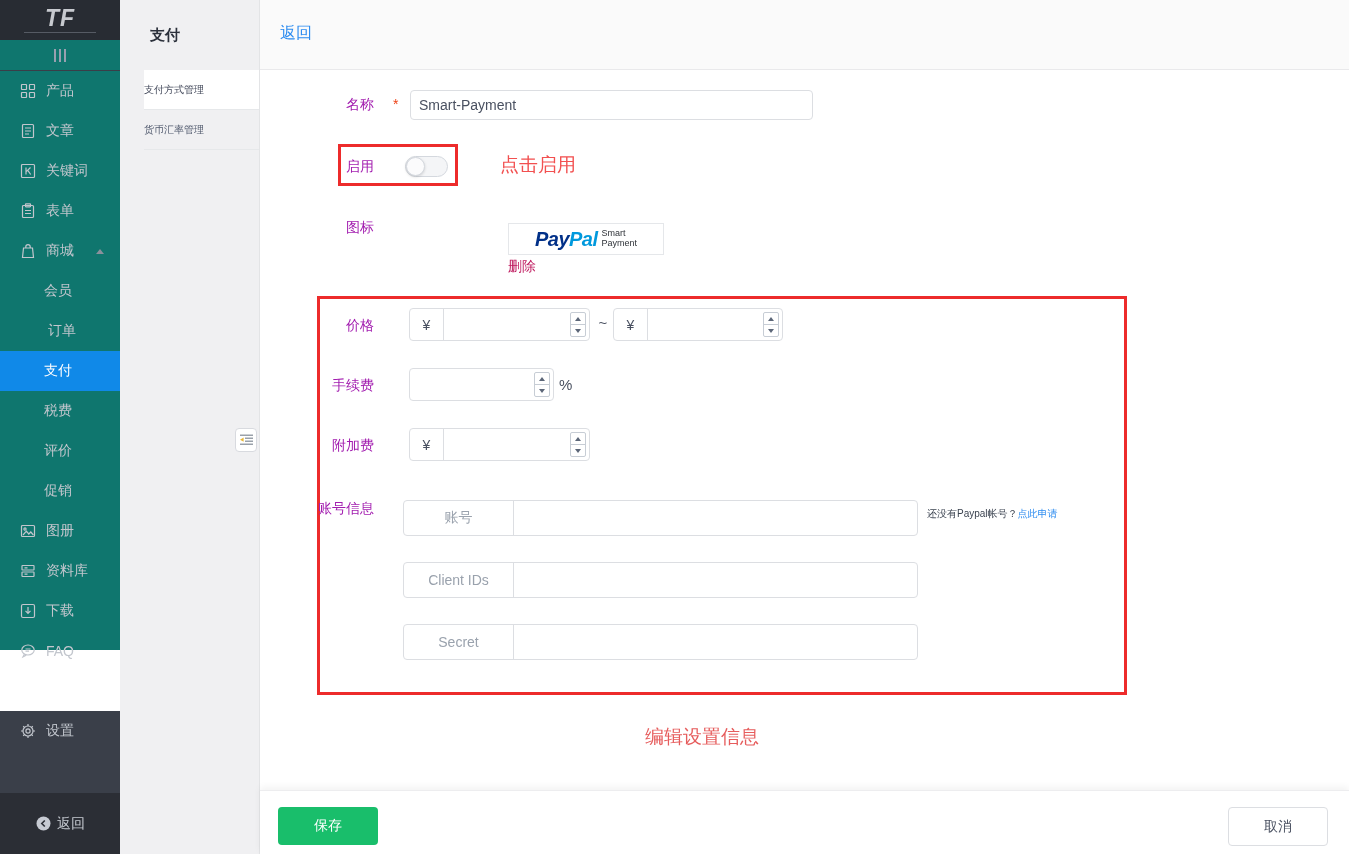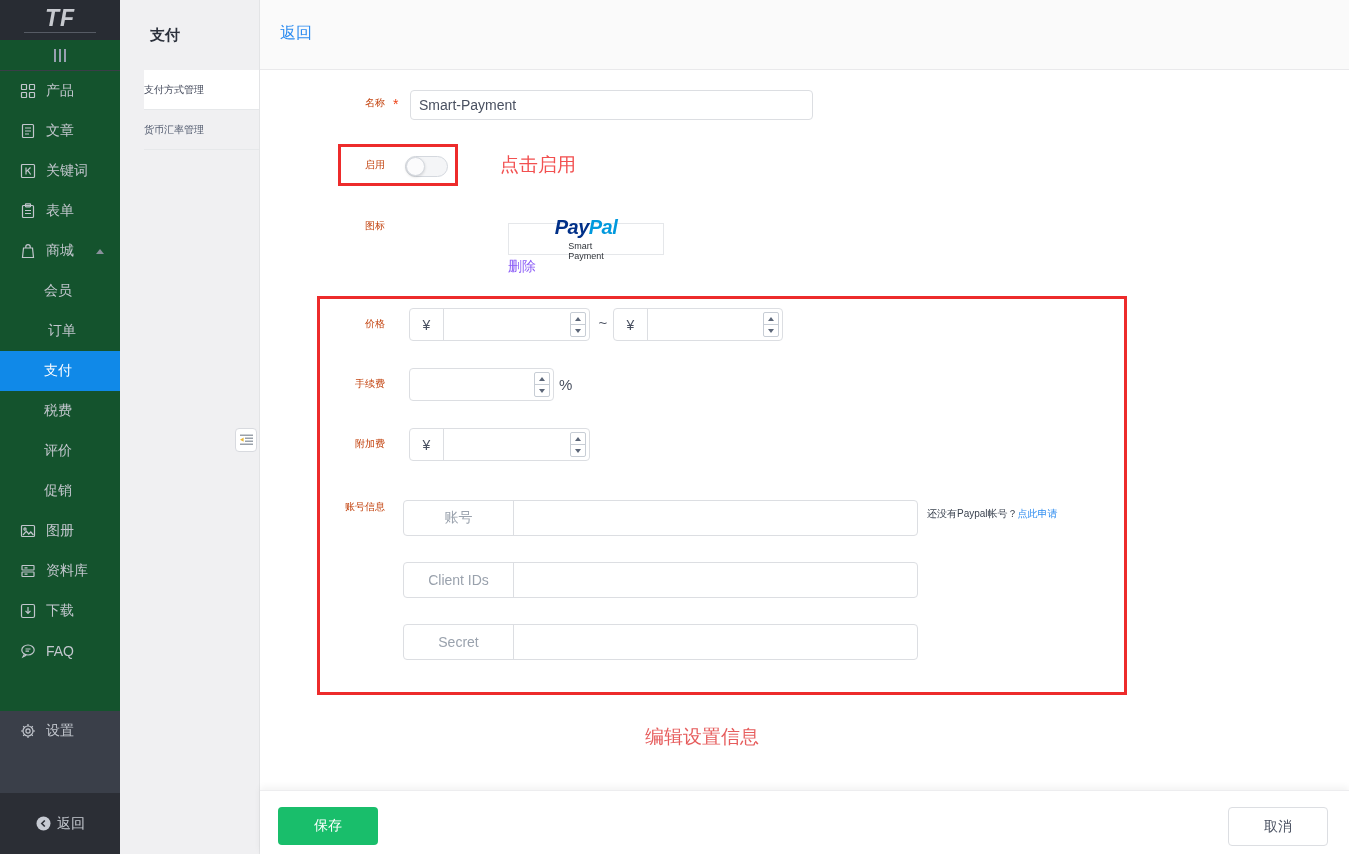--- a/index.html
+++ b/index.html
@@ -1,20 +1,20 @@
 <!DOCTYPE html>
 <html><head>
 <meta charset="utf-8">
 <style>
   * { margin:0; padding:0; box-sizing:border-box; }
   html,body { width:1349px; height:854px; overflow:hidden; background:#fff;
     font-family:"Liberation Sans","DejaVu Sans",sans-serif; }
 
   
-  .sidebar { position:absolute; left:0; top:0; width:120px; height:854px; background:#14532d; }
+  .sidebar { position:absolute; left:0; top:0; width:120px; height:650px; background:#0f766e; }
   .side-logo { height:40px; background:#282c33; display:flex; flex-direction:column; align-items:center; justify-content:center; }
   .logo-text { font-style:italic; font-weight:bold; font-size:23px; color:#c7cacf; letter-spacing:1px; line-height:1; }
   .logo-line { width:72px; height:1px; background:#565b64; margin-top:2px; }
   .side-bars { height:31px; display:flex; align-items:center; justify-content:center; gap:3px; border-bottom:1px solid #3a3e48; }
   .side-bars span { width:2px; height:13px; background:#97a0b0; display:block; }
   .menu { position:absolute; top:71px; left:0; width:120px; }
   .m-item { height:40px; display:flex; align-items:center; padding-left:20px; color:#c2c6cd; font-size:14px; cursor:pointer; position:relative; }
   .m-item .lbl { margin-left:10px; white-space:nowrap; }
   .m-sub { padding-left:44px; }
   .m-active { background:#1089e8; color:#fff; }
@@ -28,34 +28,34 @@
   .subbar-header { height:70px; line-height:70px; padding-left:30px; font-weight:bold; font-size:15px; color:#2b303b; }
   .sub-item { height:40px; line-height:40px; font-size:10px; color:#515a6e; cursor:pointer; border-bottom:1px solid #e6e8ea;margin-left:24px; }
   .sub-item.active { background:#fff; color:#42485a; }
   .collapse-btn { position:absolute; left:235px; top:428px; width:22px; height:24px; background:#fff; border:1px solid #d8dadf; border-radius:4px; z-index:6; display:flex; align-items:center; justify-content:center; cursor:pointer; }
 
   
   .main { position:absolute; left:260px; top:0; width:1089px; height:854px; background:#fff; }
   .topbar { position:absolute; left:0; top:0; width:1089px; height:70px; background:#fafafa; border-bottom:1px solid #e9e9eb; }
   .back-link { position:absolute; left:20px; top:23px; font-size:16px; color:#2d8cf0; cursor:pointer; }
 
-  .f-label { position:absolute; left:40px; width:85px; text-align:right; font-size:10px; color:#c2410c; }
+  .f-label { position:absolute; left:29px; width:85px; text-align:right; font-size:14px; color:#a21caf; }
   .req-star { position:absolute; left:133px; top:96px; color:#ed4014; font-size:14px; }
   .name-input { position:absolute; left:150px; top:90px; width:403px; height:30px; border:1px solid #dcdee2; border-radius:4px; padding:0 8px; font-size:14px; color:#495060; outline:none; background:#fff; }
 
   .annot-box-toggle { position:absolute; left:78px; top:144px; width:120px; height:42px; border:3px solid #ed2b2b; }
   .toggle { position:absolute; left:145px; top:156px; width:43px; height:21px; border-radius:11px; background:#f4f5f7; border:1px solid #d4d8de; cursor:pointer; }
   .toggle .knob { position:absolute; left:0; top:0; width:19px; height:19px; border-radius:50%; background:#fbfbfc; border:1px solid #d4d8de; box-shadow:0 1px 3px rgba(0,0,0,.15); }
   .hint-enable { position:absolute; left:240px; top:152px; font-size:19px; color:#f25050; }
 
-  .paypal-box { position:absolute; left:248px; top:223px; width:156px; height:32px; background:#fff; border:1px solid #e5e7ea; display:flex; align-items:center; justify-content:center; gap:4px;flex-direction:column; }
+  .paypal-box { position:absolute; left:248px; top:223px; width:156px; height:32px; background:#fff; border:1px solid #e5e7ea; display:flex; align-items:center; justify-content:center; gap:4px; }
   .pp-word { font-size:20px; font-style:italic; font-weight:bold; line-height:1; letter-spacing:-0.5px; }
   .pp-pay { color:#013088; } .pp-pal { color:#0099dd; }
   .pp-sub { font-size:9px; font-weight:normal; color:#30343a; line-height:1.1; text-align:left; }
-  .delete-link { position:absolute; left:248px; top:258px; font-size:14px; color:#8b5cf6; cursor:pointer; }
+  .delete-link { position:absolute; left:248px; top:258px; font-size:14px; color:#be185d; cursor:pointer; }
 
   .annot-box-big { position:absolute; left:57px; top:296px; width:810px; height:399px; border:3px solid #ed2b2b; }
 
   .num-group { position:absolute; display:flex; height:33px; border:1px solid #dcdee2; border-radius:4px; background:#fff; }
   .g-price1 { left:149px; top:308px; width:181px; }
   .g-price2 { left:353px; top:308px; width:170px; }
   .g-fee    { left:149px; top:368px; width:145px; }
   .g-sur    { left:149px; top:428px; width:181px; }
   .cur-cell { width:34px; border-right:1px solid #dcdee2; display:flex; align-items:center; justify-content:center; font-size:14px; color:#495060; flex:none; }
   .num-wrap { flex:1; position:relative; }

